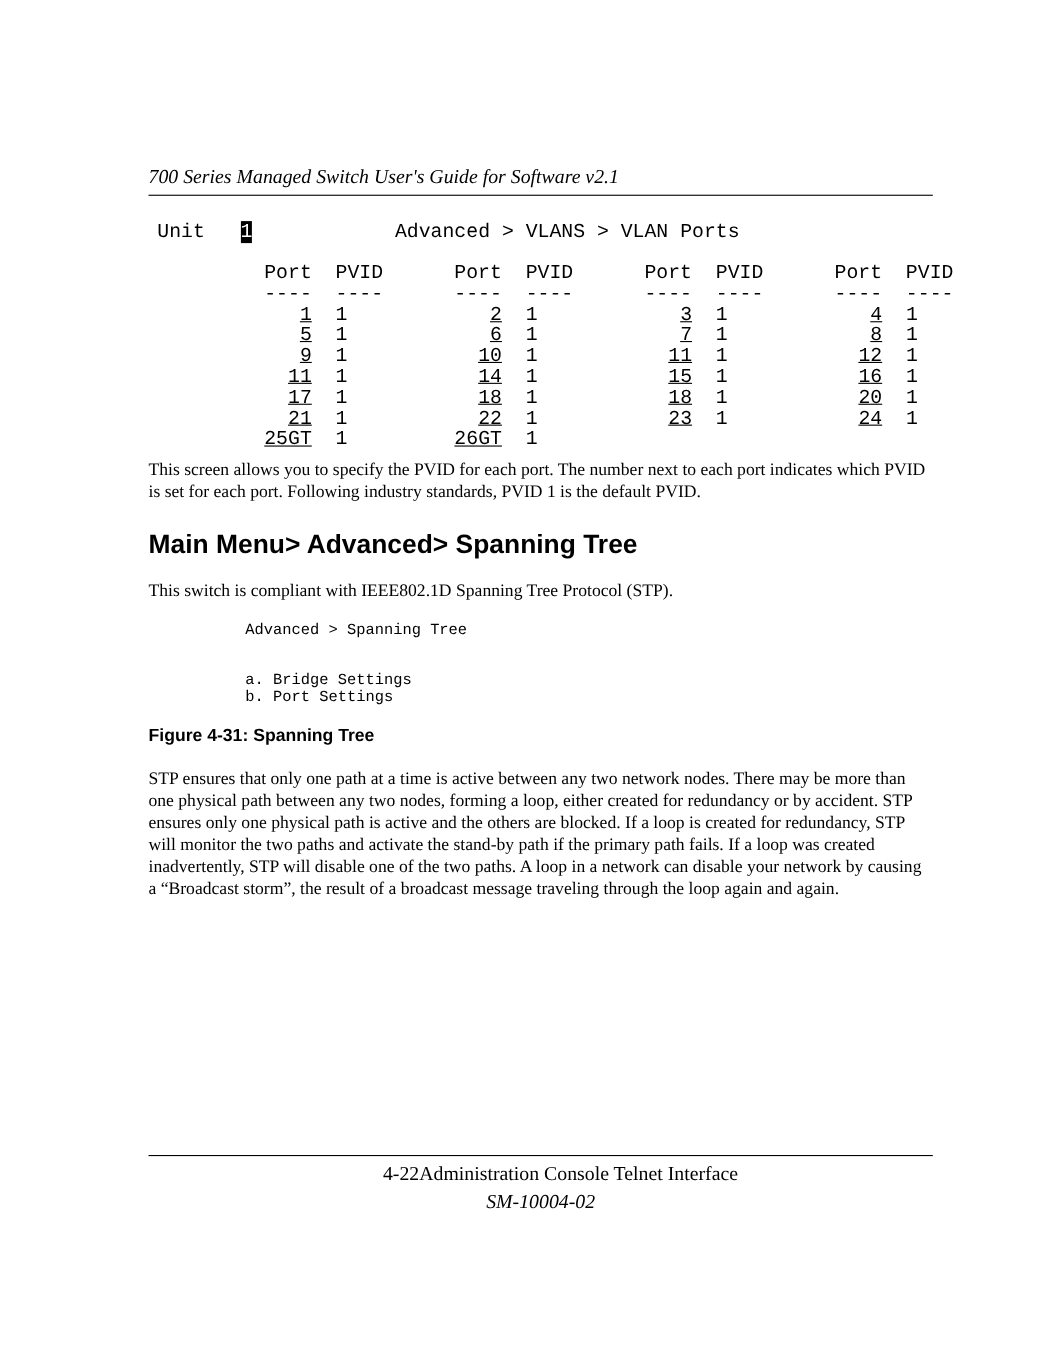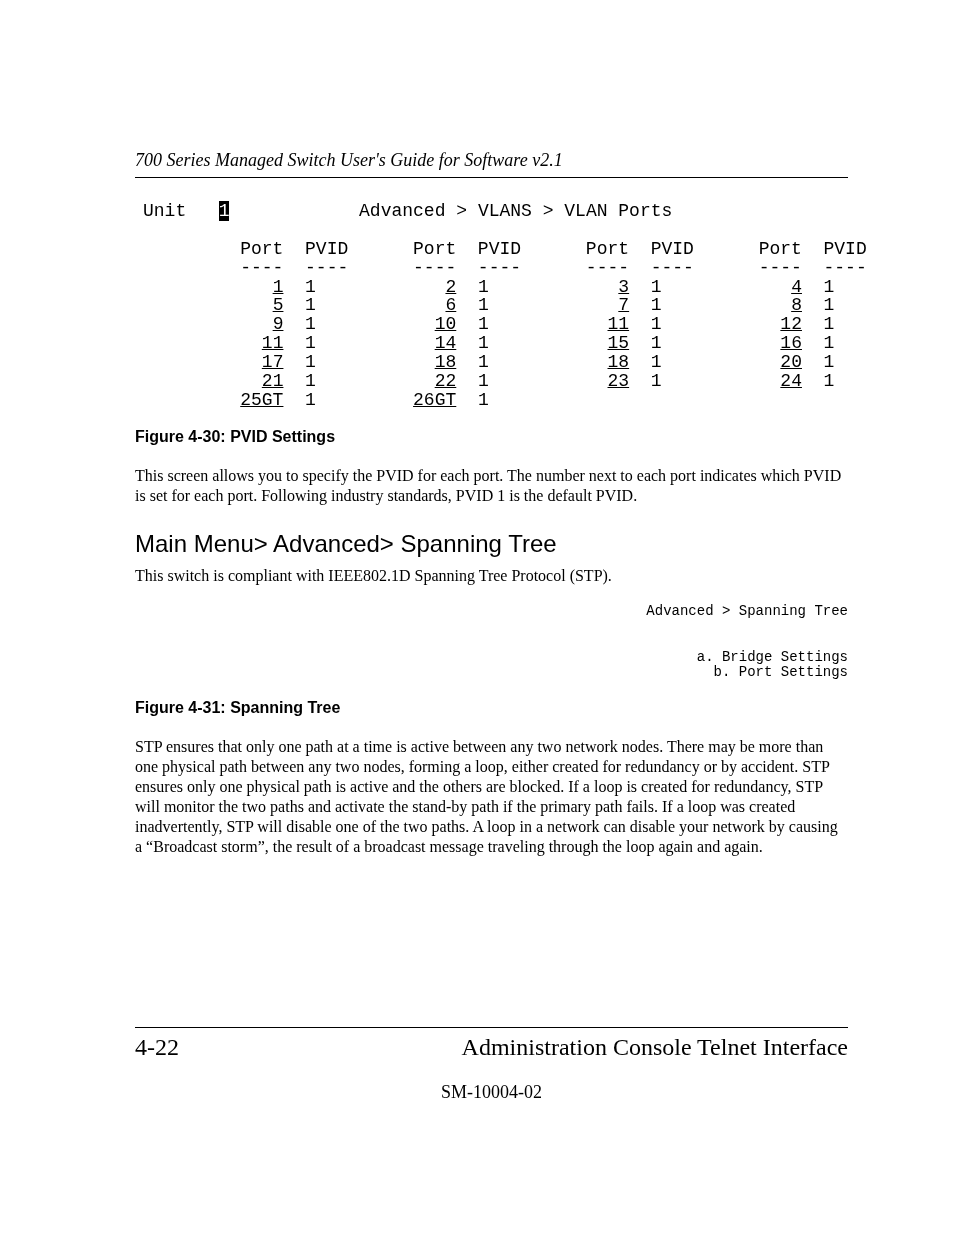--- a/index.html
+++ b/index.html
@@ -46,56 +46,57 @@
     font-size: 16px;
     margin: 18px 0 20px 0;
   }
   .body-p {
     font-size: 16px;
     line-height: 1.25;
     margin: 0 0 18px 0;
   }
   h2.section {
     font-family: Arial, Helvetica, sans-serif;
-    font-weight: normal;
+    font-weight: bold;
     font-size: 24px;
-    margin: 24px 0 8px 0;
+    margin: 24px 0 18px 0;
   }
   h3.subsection {
     font-family: Arial, Helvetica, sans-serif;
     font-weight: bold;
     font-size: 17px;
     margin: 28px 0 14px 0;
   }
 
   .term2 {
     font-family: "Courier New", Courier, monospace;
     font-size: 14px;
     line-height: 1.1;
     white-space: pre;
     margin: 10px 0 12px 88px;
-    text-align: right;
   }
 
   .footer {
     position: absolute;
     left: 135px;
     right: 106px;
     bottom: 132px;
   }
   .footer .frule { border: none; border-top: 1px solid #000; margin: 0 0 6px 0; }
   .footer-row {
     display: flex;
-    justify-content: space-between;
-    font-size: 24px;
+    justify-content: center;
+    font-size: 18px;
+    margin-left: 36px;
   }
   .doc-id {
     text-align: center;
+    font-style: italic;
     font-size: 18px;
-    margin-top: 21px;
+    margin-top: 4px;
   }
 </style>
 </head>
 <body>
 
 <div class="page">
   <div class="running-head">700 Series Managed Switch User's Guide for Software v2.1</div>
   <hr class="rule">
 
   <div class="term" id="term1">Unit   <span class="inv">1</span>            Advanced &gt; VLANS &gt; VLAN Ports
@@ -103,21 +104,20 @@
          Port  PVID      Port  PVID      Port  PVID      Port  PVID
          ----  ----      ----  ----      ----  ----      ----  ----
             <span class="u">1</span>  1            <span class="u">2</span>  1            <span class="u">3</span>  1            <span class="u">4</span>  1   
             <span class="u">5</span>  1            <span class="u">6</span>  1            <span class="u">7</span>  1            <span class="u">8</span>  1   
             <span class="u">9</span>  1           <span class="u">10</span>  1           <span class="u">11</span>  1           <span class="u">12</span>  1   
            <span class="u">11</span>  1           <span class="u">14</span>  1           <span class="u">15</span>  1           <span class="u">16</span>  1   
            <span class="u">17</span>  1           <span class="u">18</span>  1           <span class="u">18</span>  1           <span class="u">20</span>  1   
            <span class="u">21</span>  1           <span class="u">22</span>  1           <span class="u">23</span>  1           <span class="u">24</span>  1   
          <span class="u">25GT</span>  1         <span class="u">26GT</span>  1                                   </div>
 
-  <div class="fig-caption">Figure 4-30:  PVID Settings</div>
 
   <p class="body-p">This screen allows you to specify the PVID for each port.  The number next to each port indicates which PVID is set for each port. Following industry standards, PVID 1 is the default PVID.</p>
 
   <h2 class="section">Main Menu&gt; Advanced&gt; Spanning Tree</h2>
 
   <p class="body-p">This switch is compliant with IEEE802.1D Spanning Tree Protocol (STP).</p>
 
   <div class="term2" id="term2">Advanced &gt; Spanning Tree
 
 

